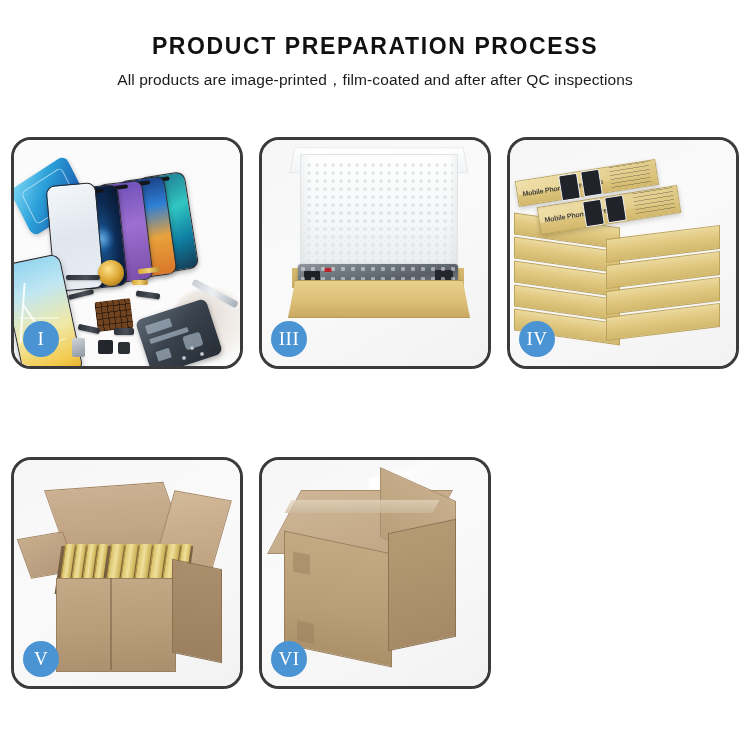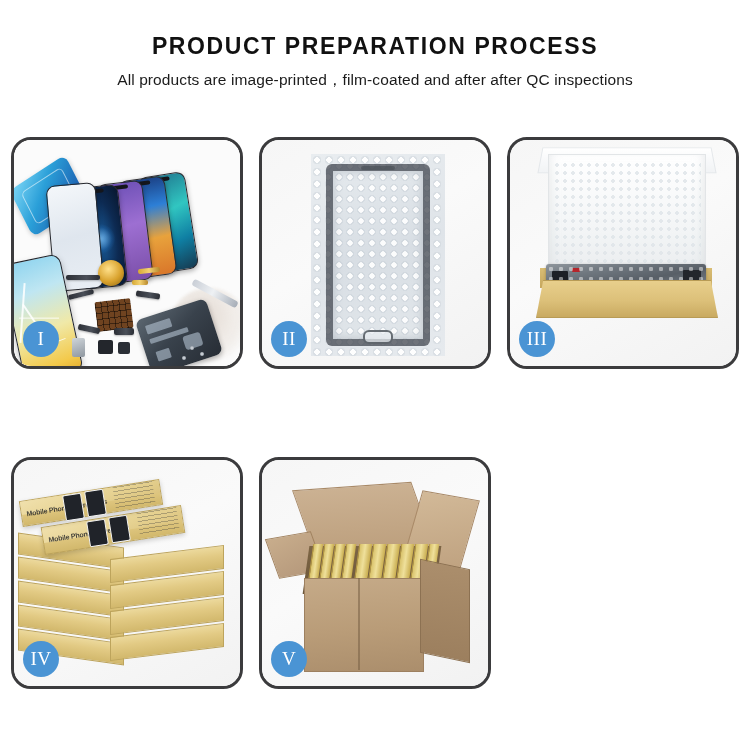--- a/index.html
+++ b/index.html
@@ -441,30 +441,20 @@
       <div class="part screw" style="left:176px;top:206px;"></div>
       <div class="part screw" style="left:186px;top:212px;"></div>
       <div class="part screw" style="left:168px;top:216px;"></div>
       <div class="tweezer"></div>
       <div class="hand-blur"></div>
 
       <div class="badge">I</div>
     </div>
   </div>
 
-  <div class="panel">
-    <div class="panel-stage">
-      <div class="bw-sheet"></div>
-      <div class="bw-screen">
-        <span class="bw-speaker"></span>
-        <span class="bw-home"></span>
-      </div>
-      <div class="badge">II</div>
-    </div>
-  </div>
 
   <div class="panel">
     <div class="panel-stage">
       <div class="lid-flap"></div>
       <div class="foam-back"></div>
       <div class="tray-inner"></div>
       <div class="tray-screen">
         <span class="tray-chip"></span>
         <span class="tray-red"></span>
         <span class="tray-conn"></span>
@@ -527,14 +517,28 @@
         <span class="gbar" style="left:104px;width:12px;"></span>
         <span class="gbar" style="left:118px;width:10px;"></span>
       </div>
       <div class="c-body"></div>
       <div class="c-side"></div>
       <div class="c-seam"></div>
       <div class="badge">V</div>
     </div>
   </div>
 
+  <div class="panel">
+    <div class="panel-stage">
+      <div class="v-glare"></div>
+      <div class="v-top"></div>
+      <div class="v-top2"></div>
+      <div class="v-tape"></div>
+      <div class="v-front">
+        <span class="v-patch" style="left:8px;top:18px;"></span>
+        <span class="v-patch" style="left:12px;top:86px;"></span>
+      </div>
+      <div class="v-right"></div>
+      <div class="badge">VI</div>
+    </div>
+  </div>
 
 </div>
 
 </body></html>

